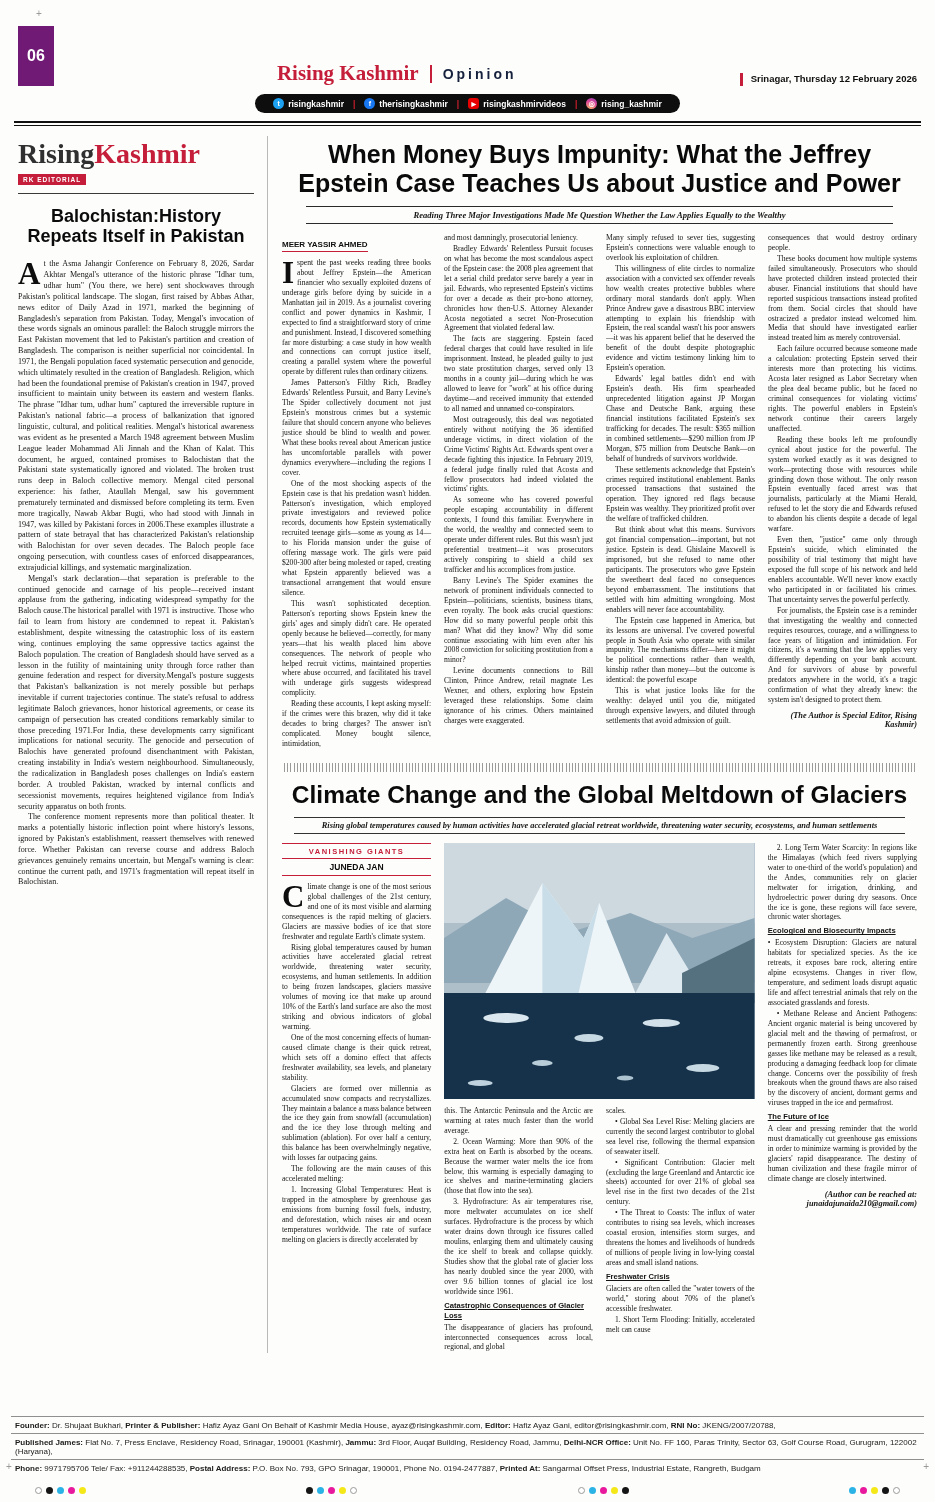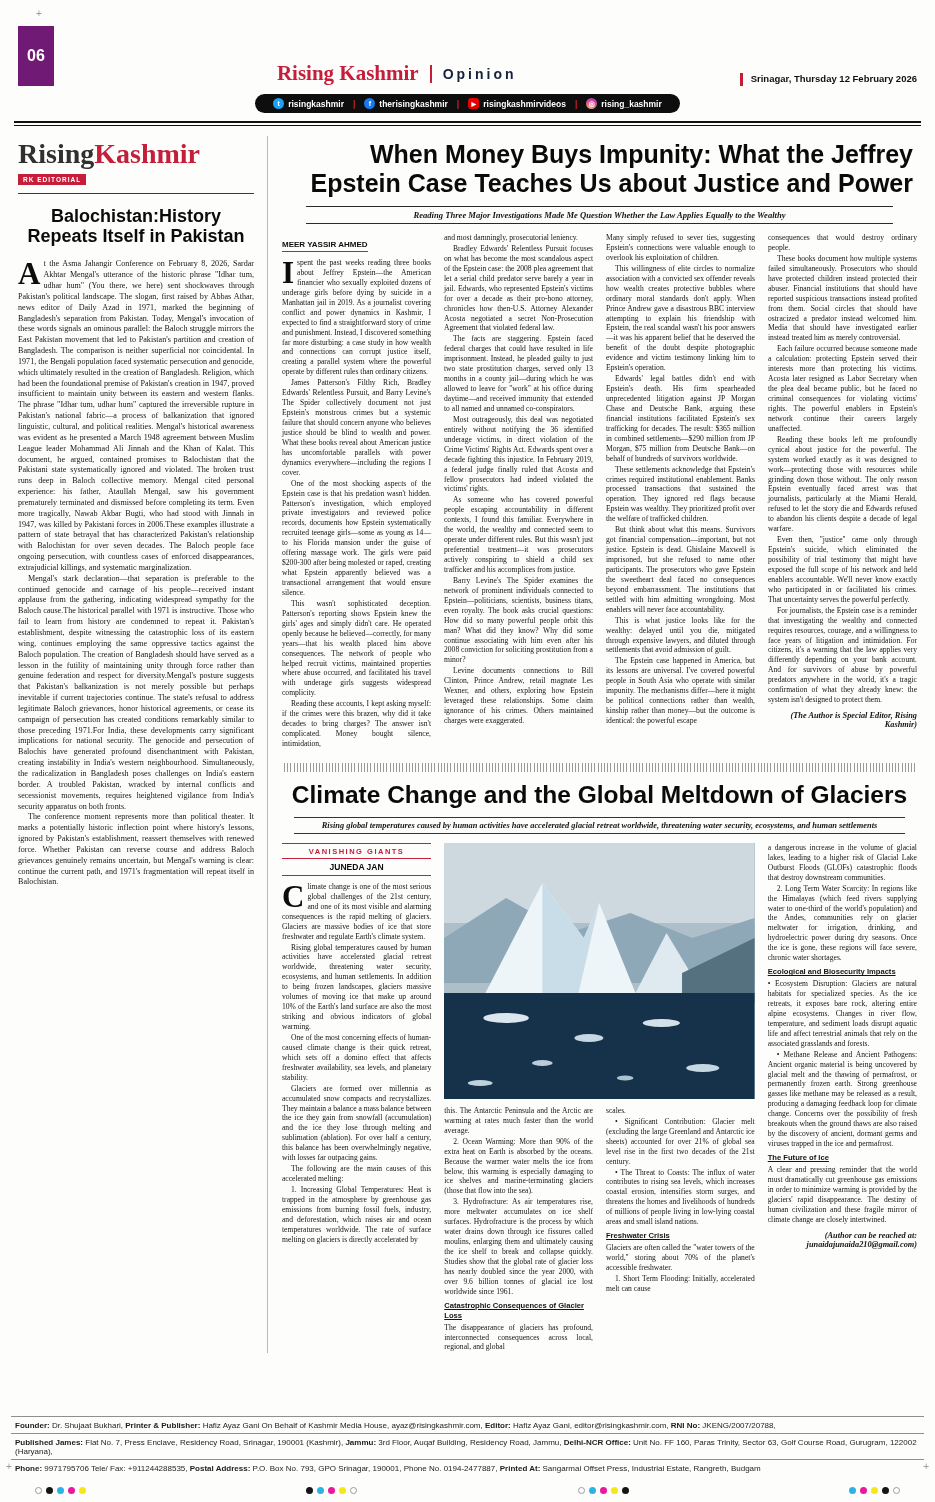--- a/index.html
+++ b/index.html
@@ -37,21 +37,21 @@
   .ed-logo { font-family:"Liberation Serif", serif; font-weight:bold; font-size:28px; line-height:1; padding-top:4px; }
   .ed-logo .r1 { color:#303030; } .ed-logo .r2 { color:#c41e3a; }
   .ed-badge { display:inline-block; background:#c41e3a; color:#fff; font:bold 6.5px "Liberation Sans", sans-serif; letter-spacing:1px; padding:2px 5px; margin-top:4px; }
   .ed-rule { border-top:1px solid #3a3a3a; margin:7px 0 0; }
   .ed-title { font:bold 18px/1.12 "Liberation Sans", sans-serif; text-align:center; color:#0b0b0b; margin:12px 0 13px; }
   .ed-body p { margin:0; font-size:8.1px; line-height:1.34; text-align:justify; text-indent:10px; }
   .ed-body p.first { text-indent:0; }
   .dropcap { float:left; font-family:"Liberation Serif", serif; font-weight:bold; font-size:31px; line-height:0.82; padding:2px 3px 0 0; color:#0d0d0d; }
 
   
-  .ep-headline { font:bold 25px/1.14 "Liberation Sans", sans-serif; text-align:right; color:#0a0a0a; margin:4px 4px 3px; }
+  .ep-headline { font:bold 25px/1.14 "Liberation Sans", sans-serif; text-align:center; color:#0a0a0a; margin:4px 4px 3px; }
   .standfirst { margin:9px 24px 9px; border-top:1px solid #2a2a2a; border-bottom:1px solid #2a2a2a; padding:3px 0; text-align:center; font-family:"Liberation Serif", serif; font-style:italic; font-weight:bold; font-size:8.6px; }
   .cols4 { display:grid; grid-template-columns:repeat(4,1fr); gap:13px; }
   .col p { margin:0 0 1px; font-size:7.6px; line-height:1.31; text-align:justify; text-indent:9px; color:#141414; }
   .col p.ni { text-indent:0; }
   .byline { font:bold 8px "Liberation Sans", sans-serif; color:#0f0f0f; border-bottom:1.5px solid #c41e3a; display:inline-block; padding-bottom:2px; margin:2px 0 6px; }
   .tagline { font-family:"Liberation Serif", serif; font-style:italic; font-weight:bold; font-size:8.3px; text-align:right; margin-top:6px; }
 
   .hatch { height:9px; margin:13px 2px 10px; background:repeating-linear-gradient(90deg,#9a9a9a 0 1px, transparent 1px 3.2px); }
 
   
@@ -158,22 +158,22 @@
             <p>As someone who has covered powerful people escaping accountability in different contexts, I found this familiar. Everywhere in the world, the wealthy and connected seem to operate under different rules. But this wasn't just preferential treatment—it was prosecutors actively conspiring to shield a child sex trafficker and his accomplices from justice.</p>
             <p>Barry Levine's The Spider examines the network of prominent individuals connected to Epstein—politicians, scientists, business titans, even royalty. The book asks crucial questions: How did so many powerful people orbit this man? What did they know? Why did some continue associating with him even after his 2008 conviction for soliciting prostitution from a minor?</p>
             <p>Levine documents connections to Bill Clinton, Prince Andrew, retail magnate Les Wexner, and others, exploring how Epstein leveraged these relationships. Some claim ignorance of his crimes. Others maintained charges were exaggerated.</p>
           </div>
           <div class="col">
             <p class="ni">Many simply refused to sever ties, suggesting Epstein's connections were valuable enough to overlook his exploitation of children.</p>
             <p>This willingness of elite circles to normalize association with a convicted sex offender reveals how wealth creates protective bubbles where ordinary moral standards don't apply. When Prince Andrew gave a disastrous BBC interview attempting to explain his friendship with Epstein, the real scandal wasn't his poor answers—it was his apparent belief that he deserved the benefit of the doubt despite photographic evidence and victim testimony linking him to Epstein's operation.</p>
             <p>Edwards' legal battles didn't end with Epstein's death. His firm spearheaded unprecedented litigation against JP Morgan Chase and Deutsche Bank, arguing these financial institutions facilitated Epstein's sex trafficking for decades. The result: $365 million in combined settlements—$290 million from JP Morgan, $75 million from Deutsche Bank—on behalf of hundreds of survivors worldwide.</p>
             <p>These settlements acknowledge that Epstein's crimes required institutional enablement. Banks processed transactions that sustained the operation. They ignored red flags because Epstein was wealthy. They prioritized profit over the welfare of trafficked children.</p>
             <p>But think about what this means. Survivors got financial compensation—important, but not justice. Epstein is dead. Ghislaine Maxwell is imprisoned, but she refused to name other participants. The prosecutors who gave Epstein the sweetheart deal faced no consequences beyond embarrassment. The institutions that settled with him admitting wrongdoing. Most enablers will never face accountability.</p>
+            <p>The Epstein case happened in America, but its lessons are universal. I've covered powerful people in South Asia who operate with similar impunity. The mechanisms differ—here it might be political connections rather than wealth, kinship rather than money—but the outcome is identical: the powerful escape</p>
             <p>This is what justice looks like for the wealthy: delayed until you die, mitigated through expensive lawyers, and diluted through settlements that avoid admission of guilt.</p>
-            <p>The Epstein case happened in America, but its lessons are universal. I've covered powerful people in South Asia who operate with similar impunity. The mechanisms differ—here it might be political connections rather than wealth, kinship rather than money—but the outcome is identical: the powerful escape</p>
           </div>
           <div class="col">
             <p class="ni">consequences that would destroy ordinary people.</p>
             <p>These books document how multiple systems failed simultaneously. Prosecutors who should have protected children instead protected their abuser. Financial institutions that should have reported suspicious transactions instead profited from them. Social circles that should have ostracized a predator instead welcomed him. Media that should have investigated earlier instead treated him as merely controversial.</p>
             <p>Each failure occurred because someone made a calculation: protecting Epstein served their interests more than protecting his victims. Acosta later resigned as Labor Secretary when the plea deal became public, but he faced no criminal consequences for violating victims' rights. The powerful enablers in Epstein's network continue their careers largely unaffected.</p>
             <p>Reading these books left me profoundly cynical about justice for the powerful. The system worked exactly as it was designed to work—protecting those with resources while grinding down those without. The only reason Epstein eventually faced arrest was that journalists, particularly at the Miami Herald, refused to let the story die and Edwards refused to abandon his clients despite a decade of legal warfare.</p>
             <p>Even then, "justice" came only through Epstein's suicide, which eliminated the possibility of trial testimony that might have exposed the full scope of his network and held enablers accountable. We'll never know exactly who participated in or facilitated his crimes. That uncertainty serves the powerful perfectly.</p>
             <p>For journalists, the Epstein case is a reminder that investigating the wealthy and connected requires resources, courage, and a willingness to face years of litigation and intimidation. For citizens, it's a warning that the law applies very differently depending on your bank account. And for survivors of abuse by powerful predators anywhere in the world, it's a tragic confirmation of what they already knew: the system isn't designed to protect them.</p>
             <div class="tagline">(The Author is Special Editor, Rising Kashmir)</div>
           </div>
@@ -221,30 +221,30 @@
             <div class="cl-midcols">
               <div class="col">
                 <p class="ni">this. The Antarctic Peninsula and the Arctic are warming at rates much faster than the world average.</p>
                 <p>2.  Ocean Warming: More than 90% of the extra heat on Earth is absorbed by the oceans. Because the warmer water melts the ice from below, this warming is especially damaging to ice shelves and marine-terminating glaciers (those that flow into the sea).</p>
                 <p>3.  Hydrofracture: As air temperatures rise, more meltwater accumulates on ice shelf surfaces. Hydrofracture is the process by which water drains down through ice fissures called moulins, enlarging them and ultimately causing the ice shelf to break and collapse quickly. Studies show that the global rate of glacier loss has nearly doubled since the year 2000, with over 9.6 billion tonnes of glacial ice lost worldwide since 1961.</p>
                 <p class="subhead">Catastrophic Consequences of Glacier Loss</p>
                 <p class="ni">The disappearance of glaciers has profound, interconnected consequences across local, regional, and global</p>
               </div>
               <div class="col">
                 <p class="ni">scales.</p>
+                <p>•  Global Sea Level Rise: Melting glaciers are currently the second largest contributor to global sea level rise, following the thermal expansion of seawater itself.</p>
                 <p>•  Significant Contribution: Glacier melt (excluding the large Greenland and Antarctic ice sheets) accounted for over 21% of global sea level rise in the first two decades of the 21st century.</p>
                 <p>•  The Threat to Coasts: The influx of water contributes to rising sea levels, which increases coastal erosion, intensifies storm surges, and threatens the homes and livelihoods of hundreds of millions of people living in low-lying coastal areas and small island nations.</p>
                 <p class="subhead">Freshwater Crisis</p>
                 <p class="ni">Glaciers are often called the "water towers of the world," storing about 70% of the planet's accessible freshwater.</p>
                 <p>1.  Short Term Flooding: Initially, accelerated melt can cause</p>
               </div>
             </div>
           </div>
           <div class="col">
-            <p class="ni">a dangerous increase in the volume of glacial lakes, leading to a higher risk of Glacial Lake Outburst Floods (GLOFs) catastrophic floods that destroy downstream communities.</p>
             <p>2.  Long Term Water Scarcity: In regions like the Himalayas (which feed rivers supplying water to one-third of the world's population) and the Andes, communities rely on glacier meltwater for irrigation, drinking, and hydroelectric power during dry seasons. Once the ice is gone, these regions will face severe, chronic water shortages.</p>
             <p class="subhead">Ecological and Biosecurity Impacts</p>
             <p class="ni">•  Ecosystem Disruption: Glaciers are natural habitats for specialized species. As the ice retreats, it exposes bare rock, altering entire alpine ecosystems. Changes in river flow, temperature, and sediment loads disrupt aquatic life and affect terrestrial animals that rely on the associated grasslands and forests.</p>
             <p>•  Methane Release and Ancient Pathogens: Ancient organic material is being uncovered by glacial melt and the thawing of permafrost, or permanently frozen earth. Strong greenhouse gasses like methane may be released as a result, producing a damaging feedback loop for climate change. Concerns over the possibility of fresh breakouts when the ground thaws are also raised by the discovery of ancient, dormant germs and viruses trapped in the ice and permafrost.</p>
             <p class="subhead">The Future of Ice</p>
             <p class="ni">A clear and pressing reminder that the world must dramatically cut greenhouse gas emissions in order to minimize warming is provided by the glaciers' rapid disappearance. The destiny of human civilization and these fragile mirror of climate change are closely intertwined.</p>
             <div class="tagline">(Author can be reached at: junaidajunaida210@gmail.com)</div>
           </div>
         </div>
       </article>

